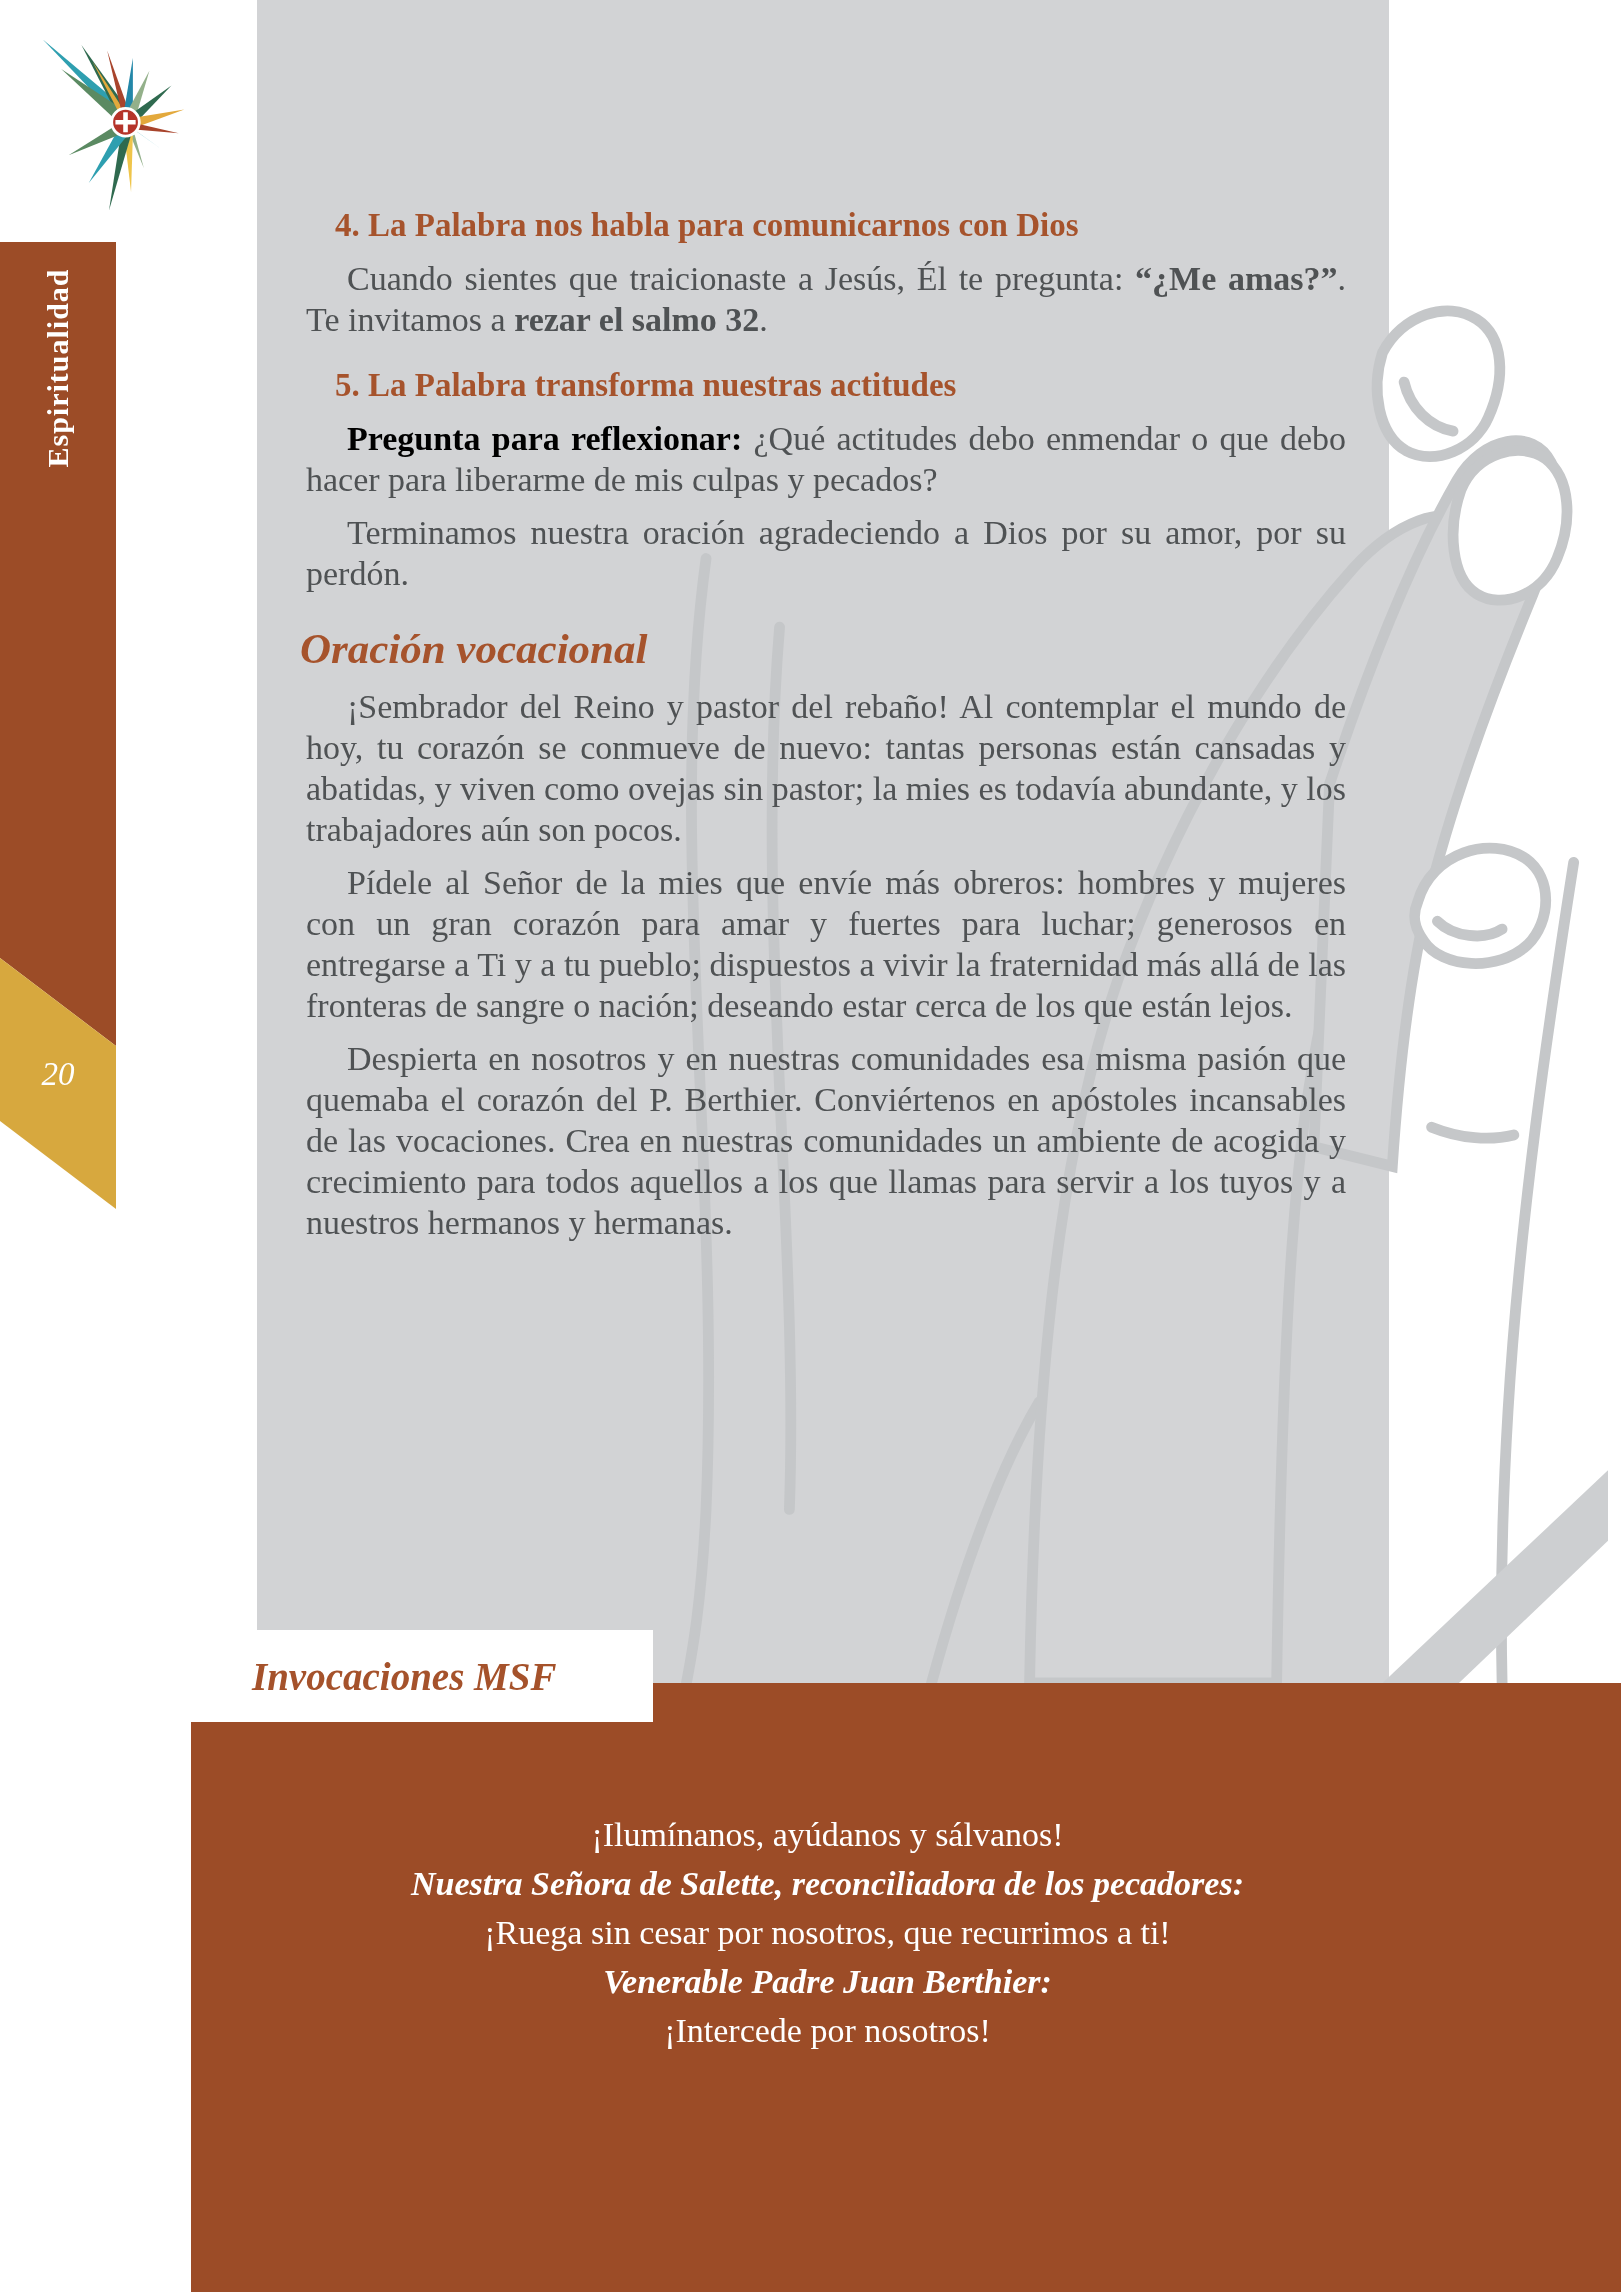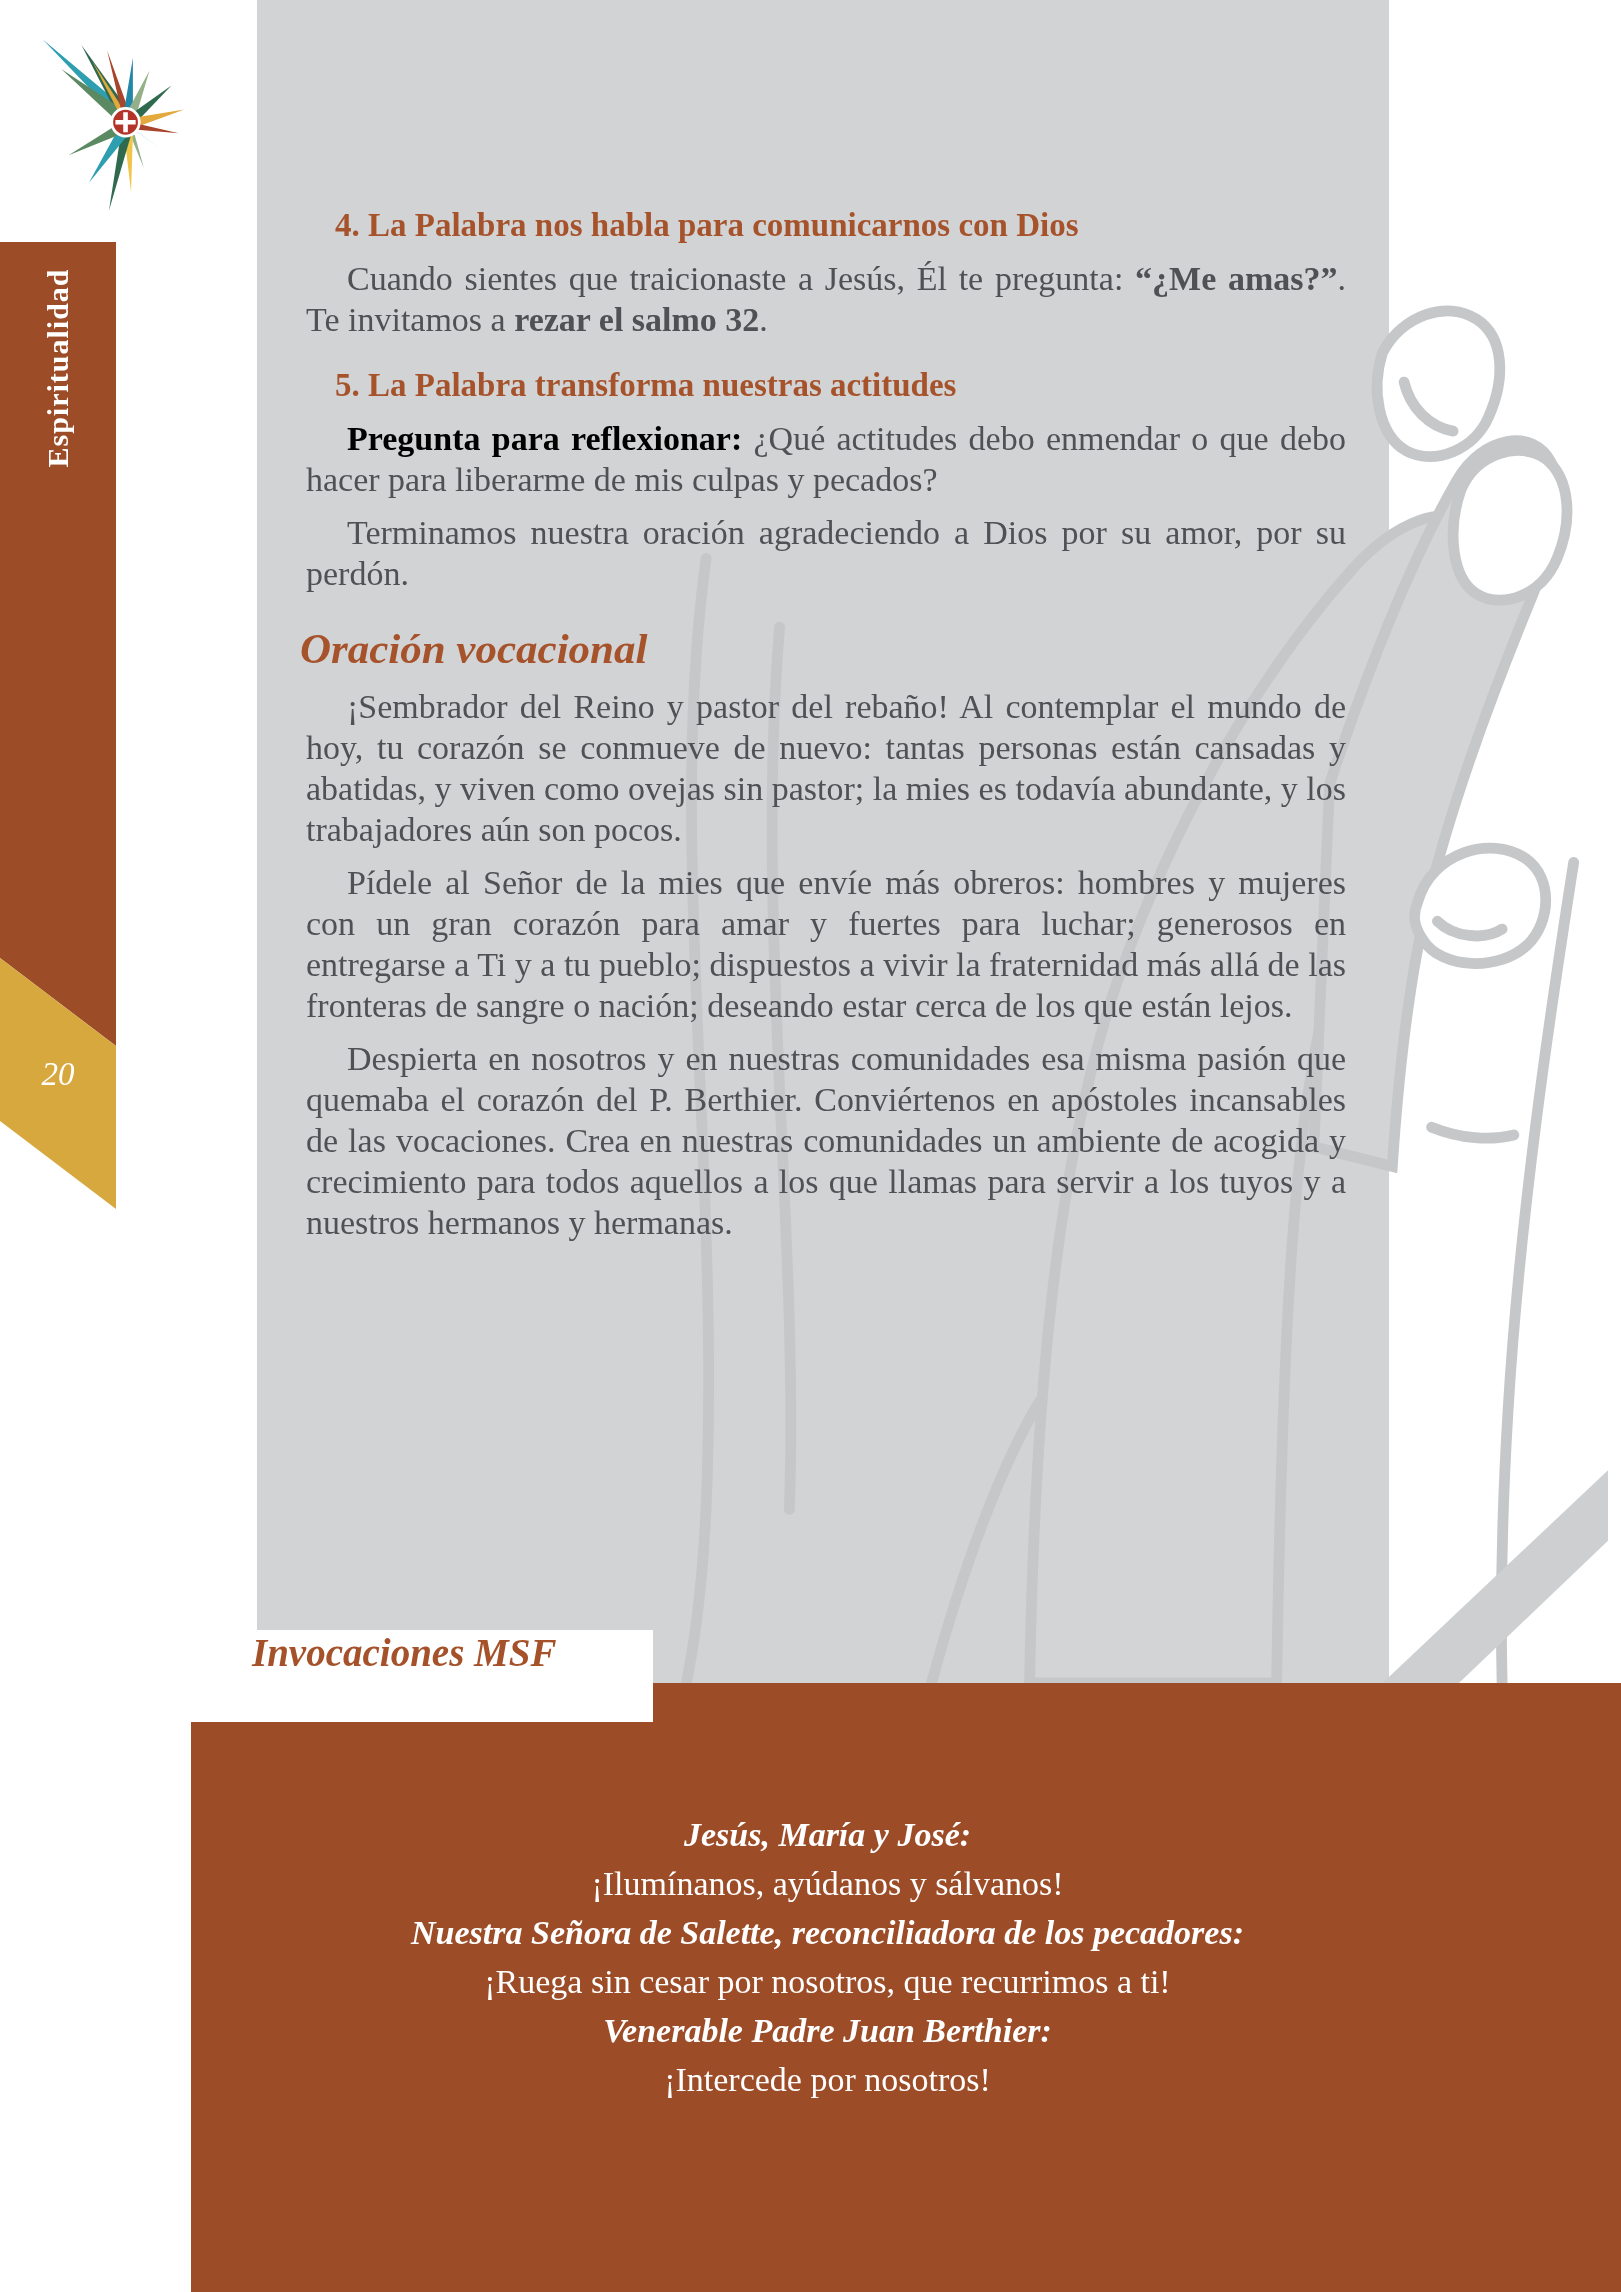--- a/index.html
+++ b/index.html
@@ -75,21 +75,21 @@
     background:#9C4C27;
   }
   .invocations-text{
     padding:127px 157px 0 0;text-align:center;color:#ffffff;
     font-size:34px;line-height:49px;
   }
   .inv-line{margin:0;}
   .inv-bold{font-weight:bold;font-style:italic;}
   .label-box{
     position:absolute;left:181px;top:1630px;width:472px;height:92px;
-    background:#ffffff;display:flex;
+    background:#ffffff;display:flex;align-items:center;
   }
   .label-box span{
     margin-left:71px;color:#A5522B;font-weight:bold;font-style:italic;
     font-size:39px;white-space:nowrap;
   }
   
   .logo{position:absolute;left:41px;top:37px;}
   
   .gray-panel{z-index:1;}
   .hands-clip{z-index:2;}
@@ -179,21 +179,20 @@
 
   <h2 class="h-oracion">Oración vocacional</h2>
 
   <p class="pp1 indent">¡Sembrador del Reino y pastor del rebaño! Al contemplar el mundo de hoy, tu corazón se conmueve de nuevo: tantas personas están cansadas y abatidas, y viven como ovejas sin pastor; la mies es todavía abundante, y los trabajadores aún son pocos.</p>
   <p class="indent">Pídele al Señor de la mies que envíe más obreros: hombres y mujeres con un gran corazón para amar y fuertes para luchar; generosos en entregarse a Ti y a tu pueblo; dispuestos a vivir la fraternidad más allá de las fronteras de sangre o nación; deseando estar cerca de los que están lejos.</p>
   <p class="indent">Despierta en nosotros y en nuestras comunidades esa misma pasión que quemaba el corazón del P. Berthier.  Conviértenos en apóstoles incansables de las vocaciones. Crea en nuestras comunidades un ambiente de acogida y crecimiento para todos aquellos a los que llamas para servir a los tuyos y a nuestros hermanos y hermanas.</p>
 </div>
 
 <div class="invocations-block">
   <div class="invocations-text">
-    <p class="inv-line inv-bold">Jesús, María y José:</p>
     <p class="inv-line">¡Ilumínanos, ayúdanos y sálvanos!</p>
     <p class="inv-line inv-bold">Nuestra Señora de Salette, reconciliadora de los pecadores:</p>
     <p class="inv-line">¡Ruega sin cesar por nosotros, que recurrimos a ti!</p>
     <p class="inv-line inv-bold">Venerable Padre Juan Berthier:</p>
     <p class="inv-line">¡Intercede por nosotros!</p>
   </div>
 </div>
 
 <div class="label-box">
   <span>Invocaciones MSF</span>

